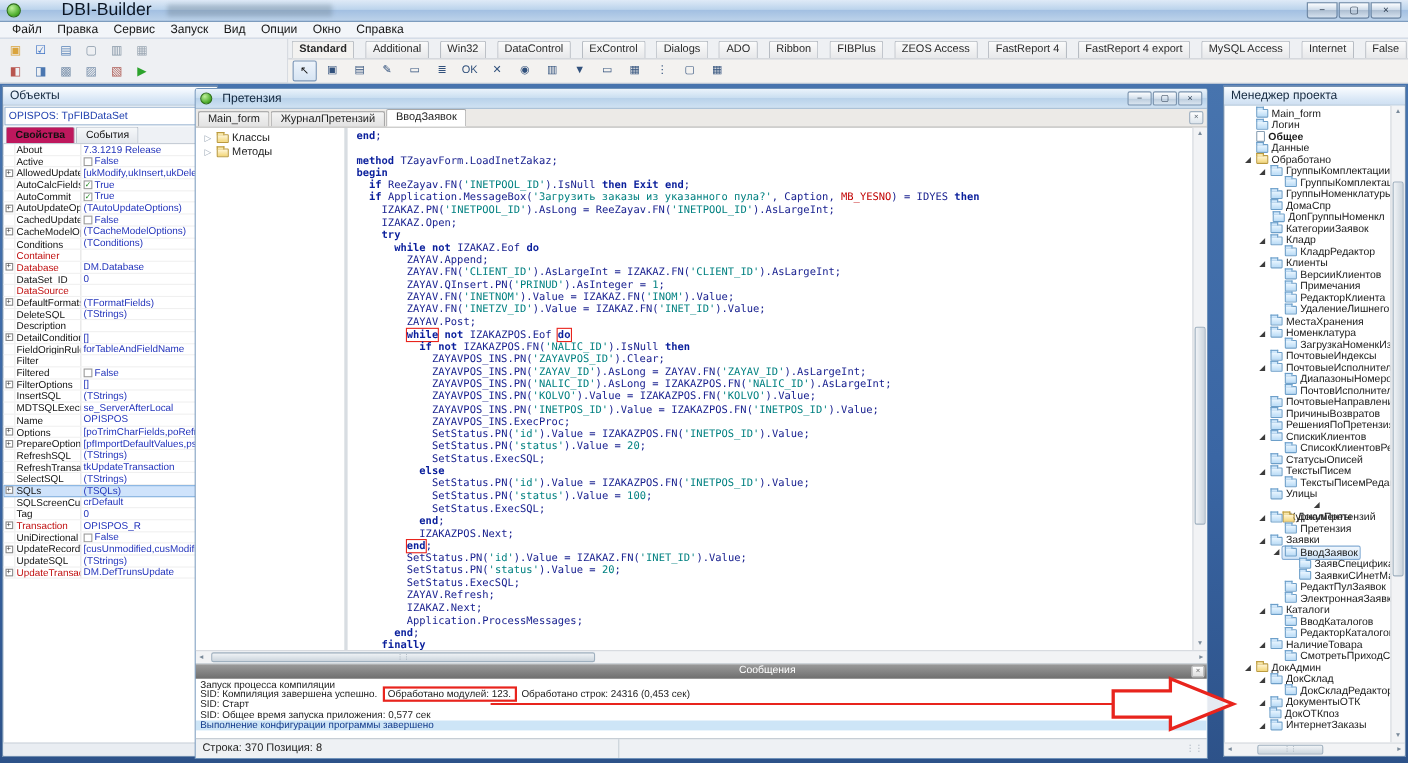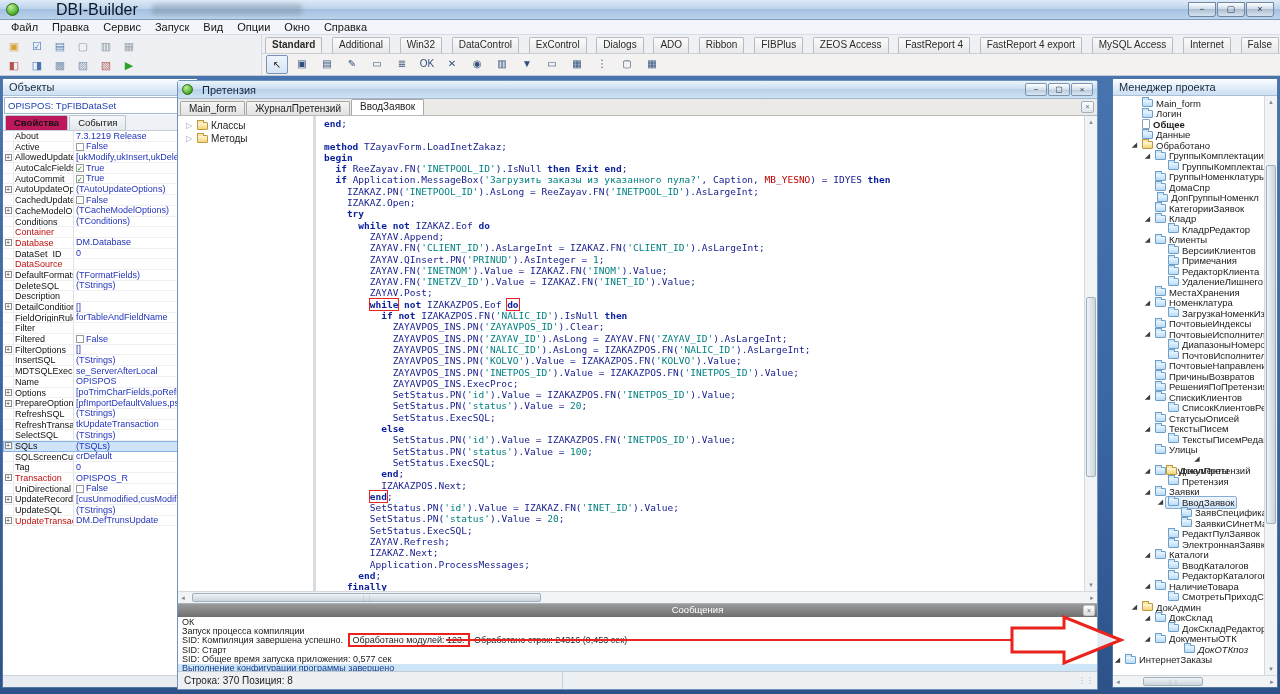--- a/index.html
+++ b/index.html
@@ -594,21 +594,20 @@
       <span class="sarr hs-l">◄</span>
       <span class="hthumb">⋮⋮</span>
       <span class="sarr hs-r">►</span>
     </div>
     <div id="messages">
       <div class="msg-head">
         <span class="msg-title">Сообщения</span>
         <span class="msg-close">×</span>
       </div>
       <div id="msg-list">
-          <div class="mrow">ОК</div>
           <div class="mrow">Запуск процесса компиляции</div>
           <div class="mrow"><span>SID: Компиляция завершена успешно. </span><span class="redbox">Обработано модулей: 123.</span><span> Обработано строк: 24316  (0,453 сек)</span></div>
           <div class="mrow">SID: Старт</div>
           <div class="mrow">SID: Общее время запуска приложения: 0,577 сек</div>
           <div class="mrow sel">Выполнение конфигурации программы завершено</div>
         </div>
     </div>
     <div class="ed-status">
       <span class="st-cell">Строка: 370 Позиция: 8</span>
       <span class="grip">⋮⋮</span>
@@ -976,28 +975,28 @@
               <span class="tlabel">ДокСкладРедактор</span>
             </span>
           </div>
           <div class="trow" style="padding-left: 30px;">
             <span class="tarrow">◢</span>
             <span class="titem">
               <span class="fic"></span>
               <span class="tlabel">ДокументыОТК</span>
             </span>
           </div>
-          <div class="trow" style="padding-left: 59px; font-style: italic;">
+          <div class="trow" style="padding-left: 29px;">
             <span class="tarrow"></span>
             <span class="titem">
               <span class="fic"></span>
               <span class="tlabel">ДокОТКпоз</span>
             </span>
           </div>
-          <div class="trow" style="">
+          <div class="trow" style="padding-left: 30px;">
             <span class="tarrow">◢</span>
             <span class="titem">
               <span class="fic"></span>
               <span class="tlabel">ИнтернетЗаказы</span>
             </span>
           </div>
         </div>
       <div class="vscroll">
         <span class="sarr">▲</span>
         <span class="vthumb" style="top:12%;height:62%"></span>

